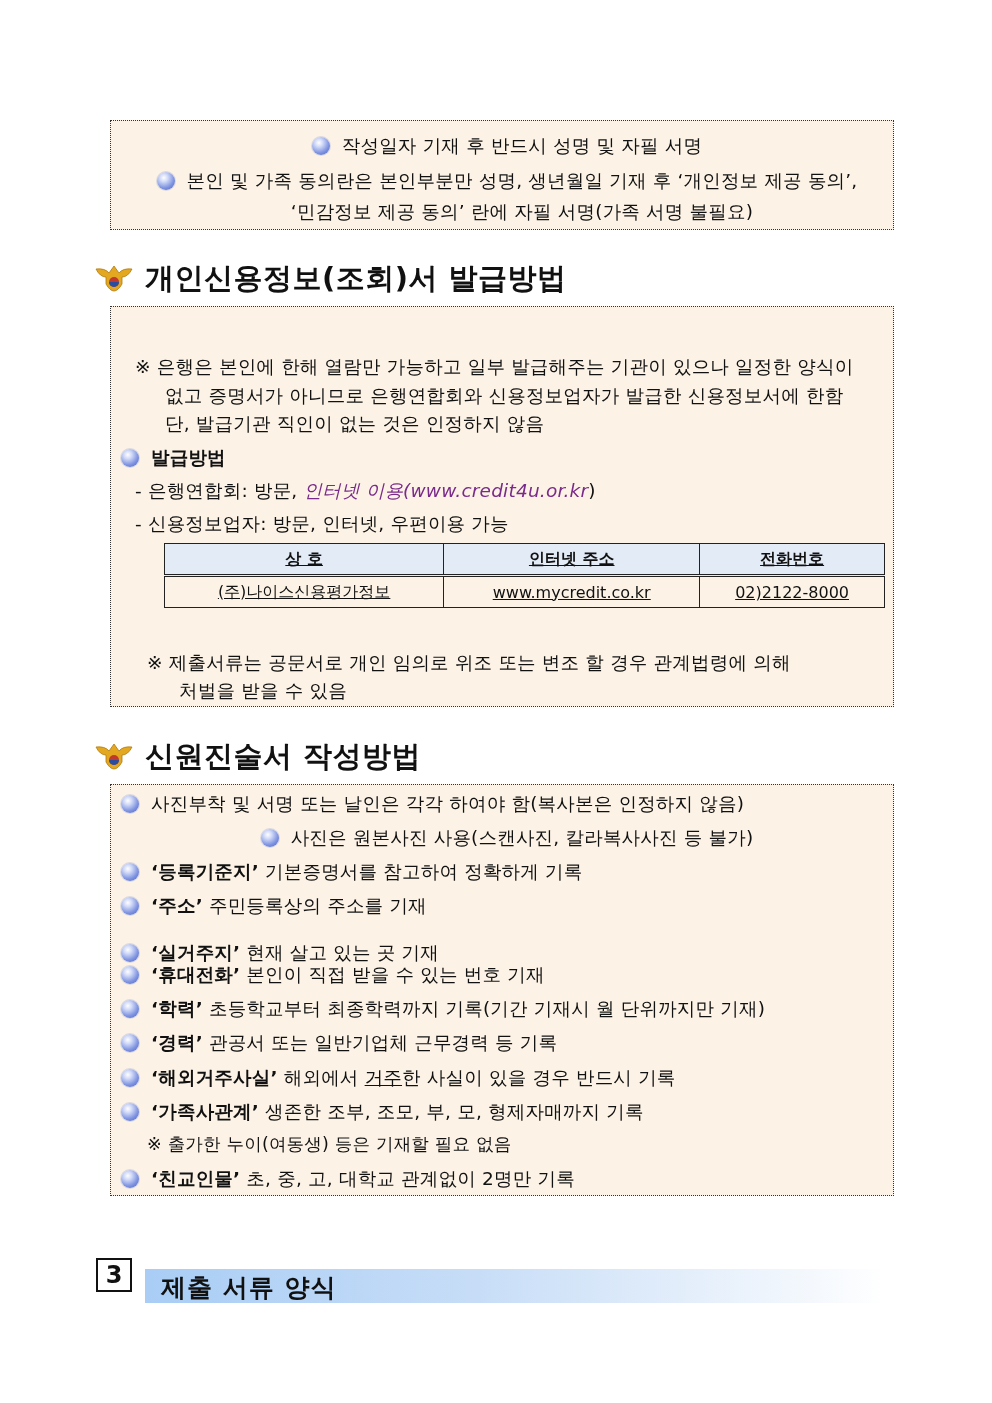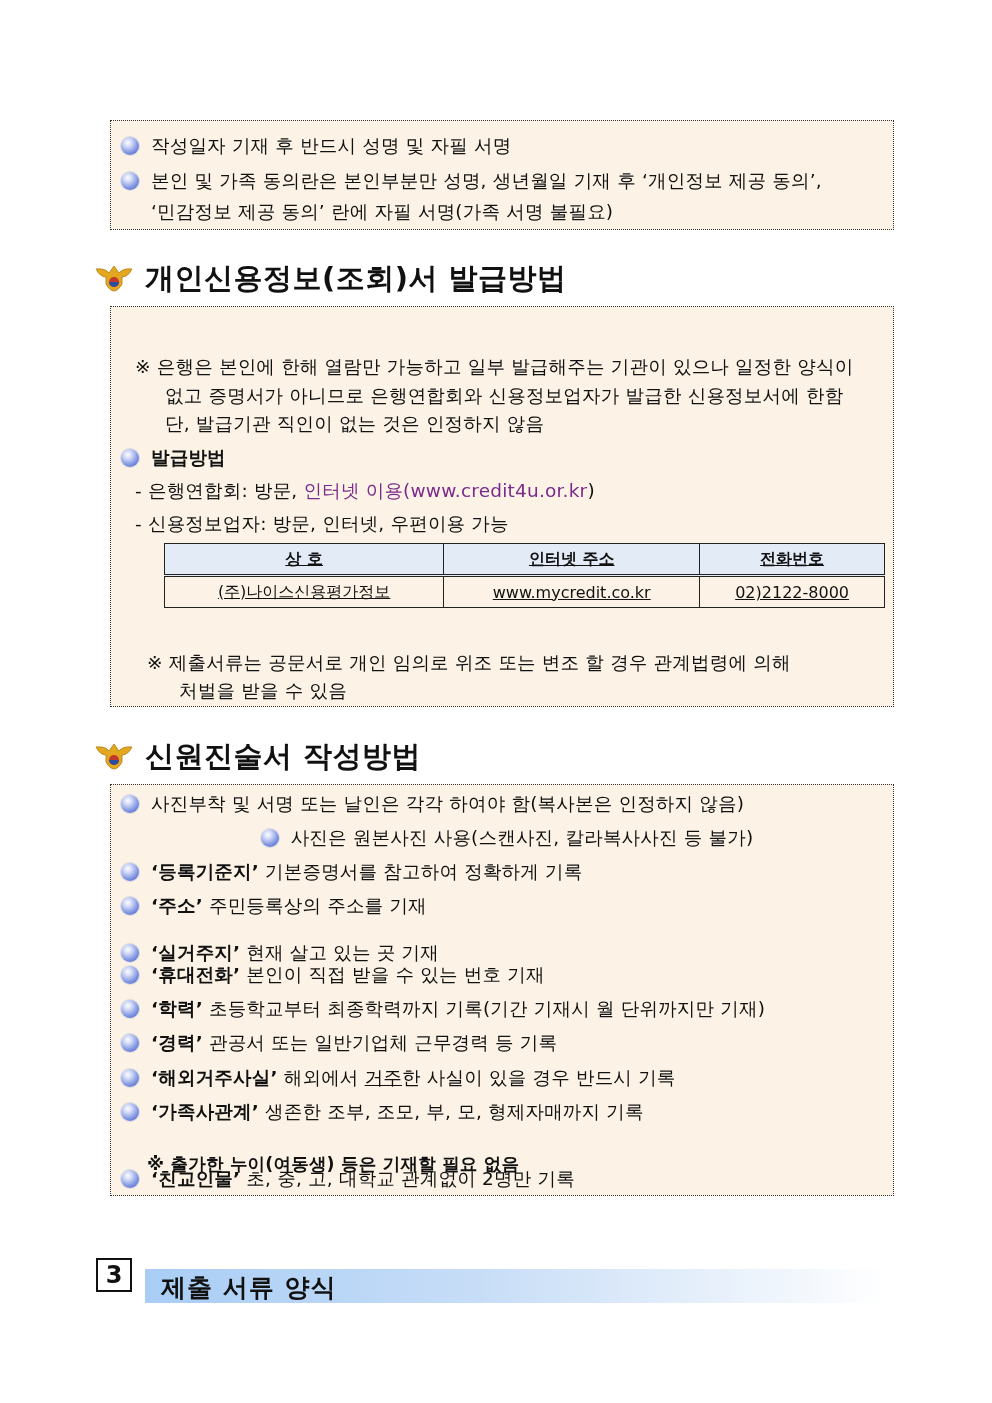--- a/index.html
+++ b/index.html
@@ -6,37 +6,37 @@
   body { width:992px; height:1403px; position:relative; overflow:hidden;
          font-family: "DejaVu Sans", "Liberation Sans", sans-serif; color:#111; }
   .box { position:absolute; left:110px; width:784px; background:#fcf3e6;
          border:1px dotted #333; box-sizing:border-box; }
   .row { position:absolute; left:0; right:0; font-size:18.5px; white-space:nowrap; letter-spacing:0.2px; }
   .bullet { display:inline-block; width:18px; height:18px; border-radius:50%;
             background: radial-gradient(circle at 38% 32%, #ffffff 0%, #cfd8f7 25%, #7d92e0 62%, #4a5fc0 100%);
             vertical-align:-3px; margin-right:12px; margin-left:10px;
             box-shadow:0 0 0 1px rgba(120,140,210,0.25); }
   .b { font-weight:bold; }
-  .purple { color:#7a2a8a; }
+  .purple { color:#7a2a8a;font-style:italic; }
   .u { text-decoration:underline; }
   .sec-title { position:absolute; left:95px; font-size:29px; font-weight:bold; letter-spacing:0.5px; white-space:nowrap; }
   .emblem { display:inline-block; width:38px; height:28px; vertical-align:-4px; margin-right:12px; }
   table.t { position:absolute; left:53px; top:236px; width:721px; border-collapse:collapse; font-size:16px; }
   table.t th, table.t td { border:1px solid #222; text-align:center; height:30px; padding:0; font-weight:normal;text-decoration:underline; }
   table.t th { background:#e3ebf7; font-weight:bold; border-bottom:3px double #222; }
   .num-box { position:absolute; left:96px; top:1258px; width:36px; height:34px; border:2px solid #111;
              box-sizing:border-box; font-size:24px; font-weight:bold; text-align:center; line-height:30px; background:#fff; }
   .banner { position:absolute; left:145px; top:1258px; width:740px; height:34px;
             background: linear-gradient(to right, #a9cdf5 0%, #c7ddf7 45%, #f4f8fd 90%, #ffffff 100%); margin-top: 11px; }
   .banner span { position:absolute; left:16px; top:2px; font-size:25px; font-weight:bold; letter-spacing:1px; }
 </style>
 </head>
 <body>
 
-<div class="box" style="top:120px; height:110px;">
+<div class="box" style="top:120px; height:110px;text-align:center;">
   <div class="row" style="top:12px;">
     <span class="bullet"></span><span>작성일자 기재 후 반드시 성명 및 자필 서명</span>
   </div>
   <div class="row" style="top:47px;">
     <span class="bullet"></span><span>본인 및 가족 동의란은 본인부분만 성명, 생년월일 기재 후 ‘개인정보 제공 동의’,</span>
   </div>
   <div class="row" style="top:78px; left:40px;">
     <span>‘민감정보 제공 동의’ 란에 자필 서명(가족 서명 불필요)</span>
   </div>
 </div>
@@ -117,21 +117,21 @@
   </div>
   <div class="row" style="top:245px;">
     <span class="bullet"></span><span class="b">‘경력’</span><span> 관공서 또는 일반기업체 근무경력 등 기록</span>
   </div>
   <div class="row" style="top:280px;">
     <span class="bullet"></span><span class="b">‘해외거주사실’</span><span> 해외에서 </span><span class="u">거주</span><span>한 사실이 있을 경우 반드시 기록</span>
   </div>
   <div class="row" style="top:314px;">
     <span class="bullet"></span><span class="b">‘가족사관계’</span><span> 생존한 조부, 조모, 부, 모, 형제자매까지 기록</span>
   </div>
-  <div class="row" style="top:367px; left:36px; font-size:17.5px;font-weight:bold;">
+  <div class="row" style="top:347px; left:36px; font-size:17.5px;">
     <span>※ 출가한 누이(여동생) 등은 기재할 필요 없음</span>
   </div>
   <div class="row" style="top:381px;">
     <span class="bullet"></span><span class="b">‘친교인물’</span><span> 초, 중, 고, 대학교 관계없이 2명만 기록</span>
   </div>
 </div>
 
 <div class="num-box"><span>3</span></div>
 <div class="banner">
   <span>제출 서류 양식</span>

